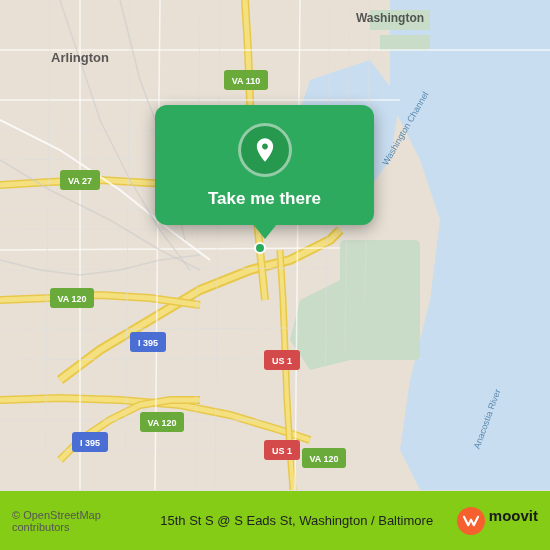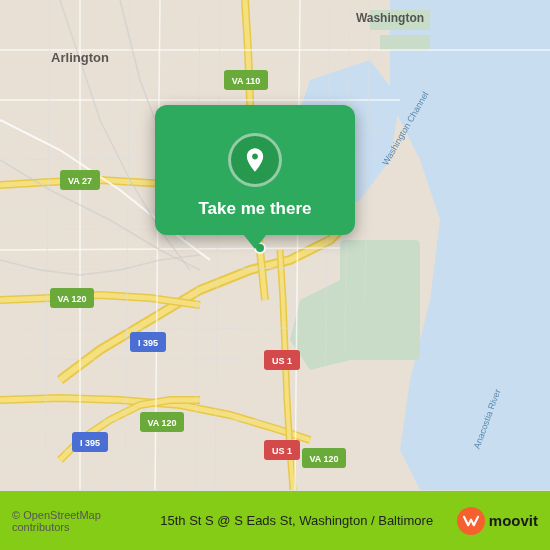--- a/index.html
+++ b/index.html
@@ -25,24 +25,24 @@
       inset: 0;
       width: 100%;
       height: 100%;
     }
 
     
     .popup-card {
       position: absolute;
       top: 105px;
       left: 155px;
-      width: 200px;
+      width: 219px;
       background: #2eaa5e;
       border-radius: 12px;
-      padding: 28px 16px 16px;
+      padding: 18px 16px 16px;
       display: flex;
       flex-direction: column;
       align-items: center;
       box-shadow: 0 4px 16px rgba(0,0,0,0.35);
       z-index: 10;
     }
 
     .popup-icon-circle {
       width: 54px;
       height: 54px;
@@ -101,21 +101,20 @@
 
     .bottom-address {
       font-size: 13px;
       color: #222;
       font-weight: 500;
       flex: 2;
     }
 
     .moovit-logo {
       display: flex;
-      align-items: center;
       gap: 4px;
     }
 
     .moovit-icon {
       width: 28px;
       height: 28px;
     }
 
     .moovit-text {
       font-size: 15px;

